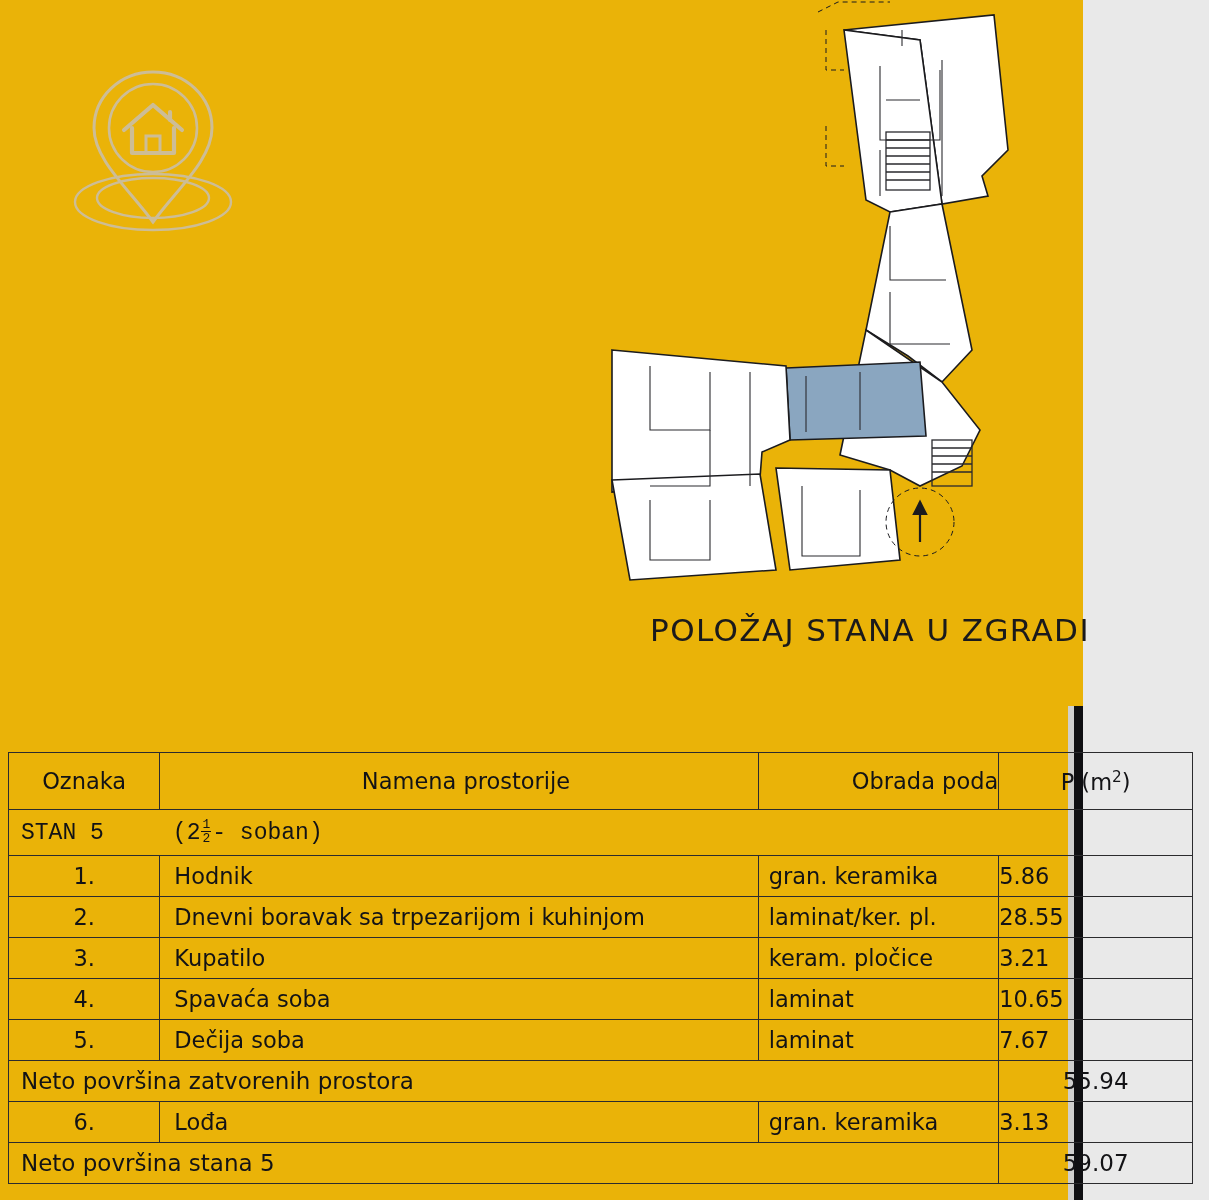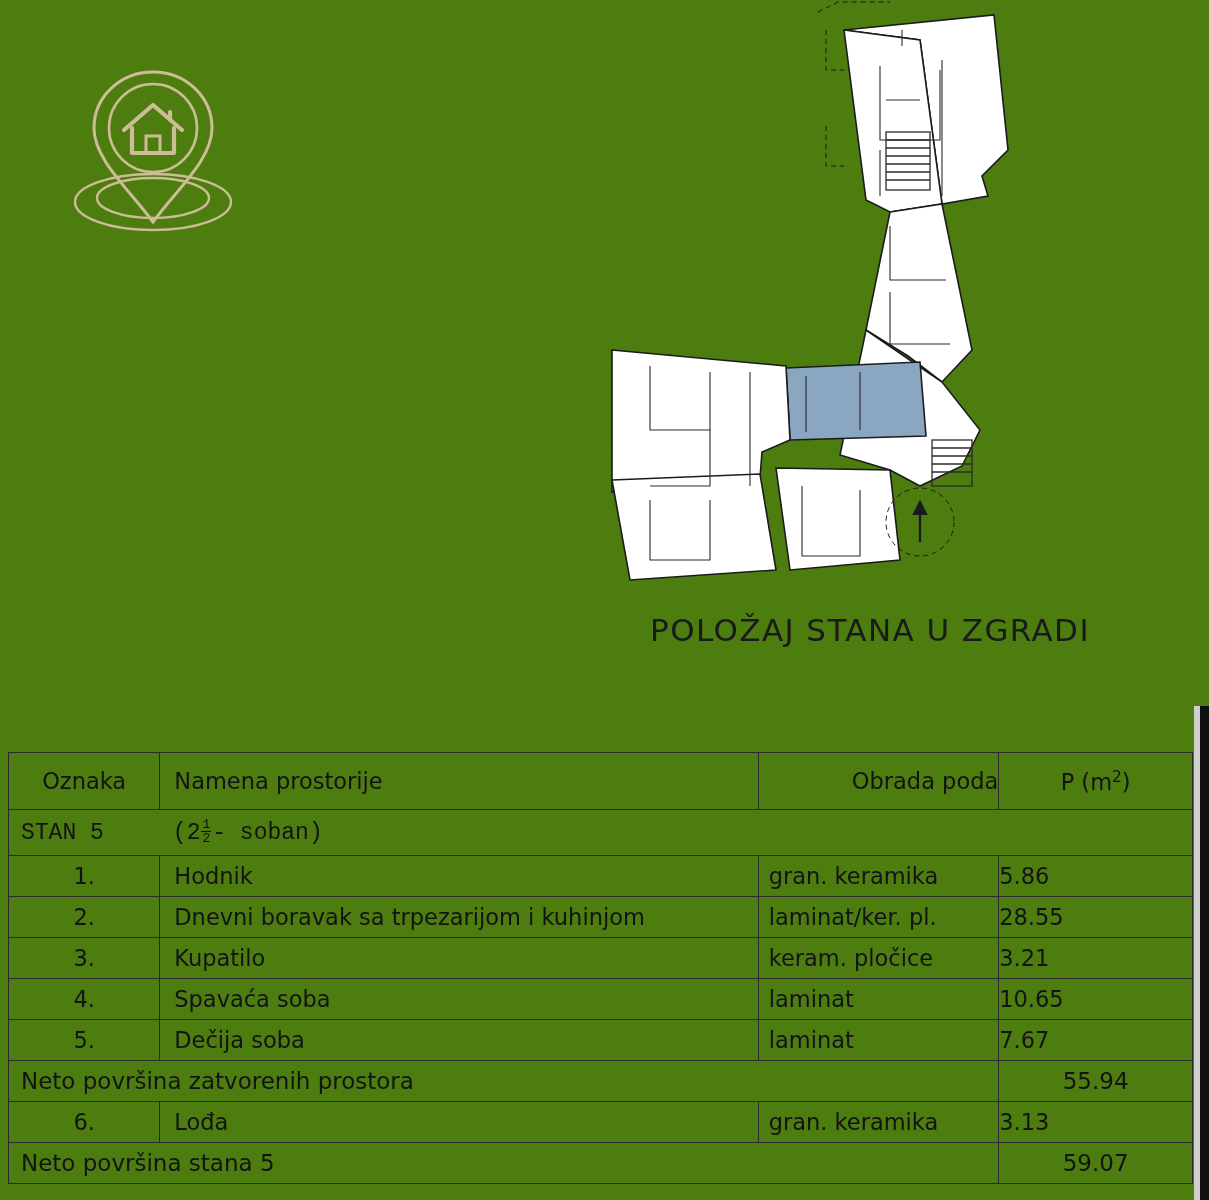--- a/index.html
+++ b/index.html
@@ -10,23 +10,23 @@
     width: 1209px;
     height: 1200px;
     background: #e9e9e9;
     font-family: "Liberation Sans", sans-serif;
     color: #17171a;
     overflow: hidden;
     position: relative;
   }
   .page {
     position: relative;
-    width: 1209px;
+    width: 1083px;
     height: 1200px;
-    background: #4d7c0f;
+    background: #eab308;
   }
 
   
   .logo {
     position: absolute;
     left: 58px;
     top: 50px;
     width: 190px;
     height: 185px;
   }
@@ -92,21 +92,21 @@
   .c-name  { width: 595px; padding-left: 14px !important; text-align: left; }
   .c-floor { width: 232px; padding-left: 10px !important; text-align: left; }
   .c-area  { width: 196px; text-align: left; }
 
   .head-row td {
     height: 56px;
     text-align: center;
     vertical-align: middle;
     font-size: 22.5px;
   }
-  .head-row td.c-name { text-align: left; margin-top: 24px; }
+  .head-row td.c-name { text-align: center; margin-top: 24px; }
   .head-row td.c-floor { text-align: right; padding-left: 0 !important; }
 
   .stan-row td {
     height: 45px;
     text-align: left;
     padding-left: 12px !important;
     font-size: 23px;
     border-right: none;
     border-left: none;
   }

